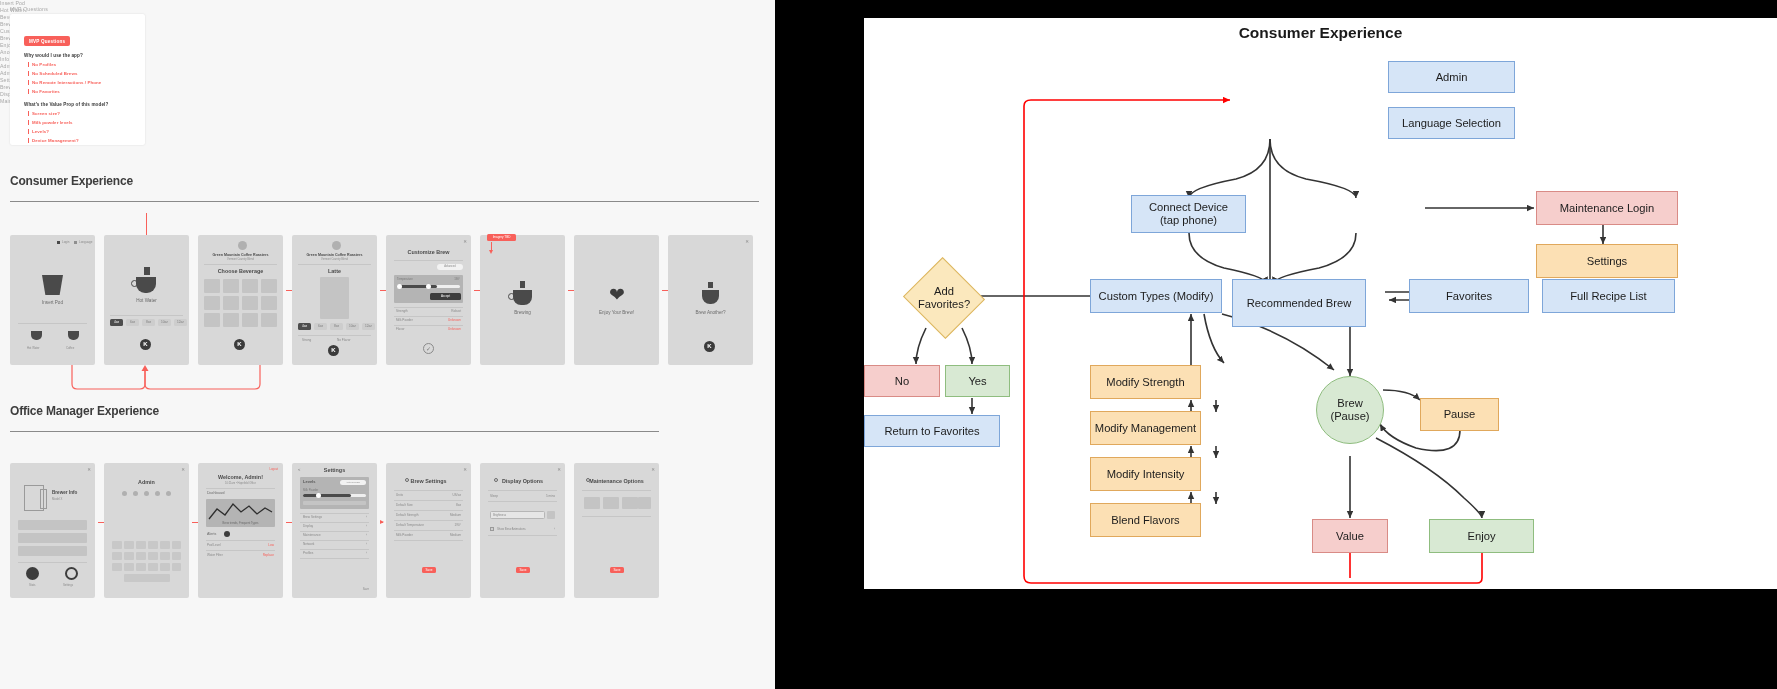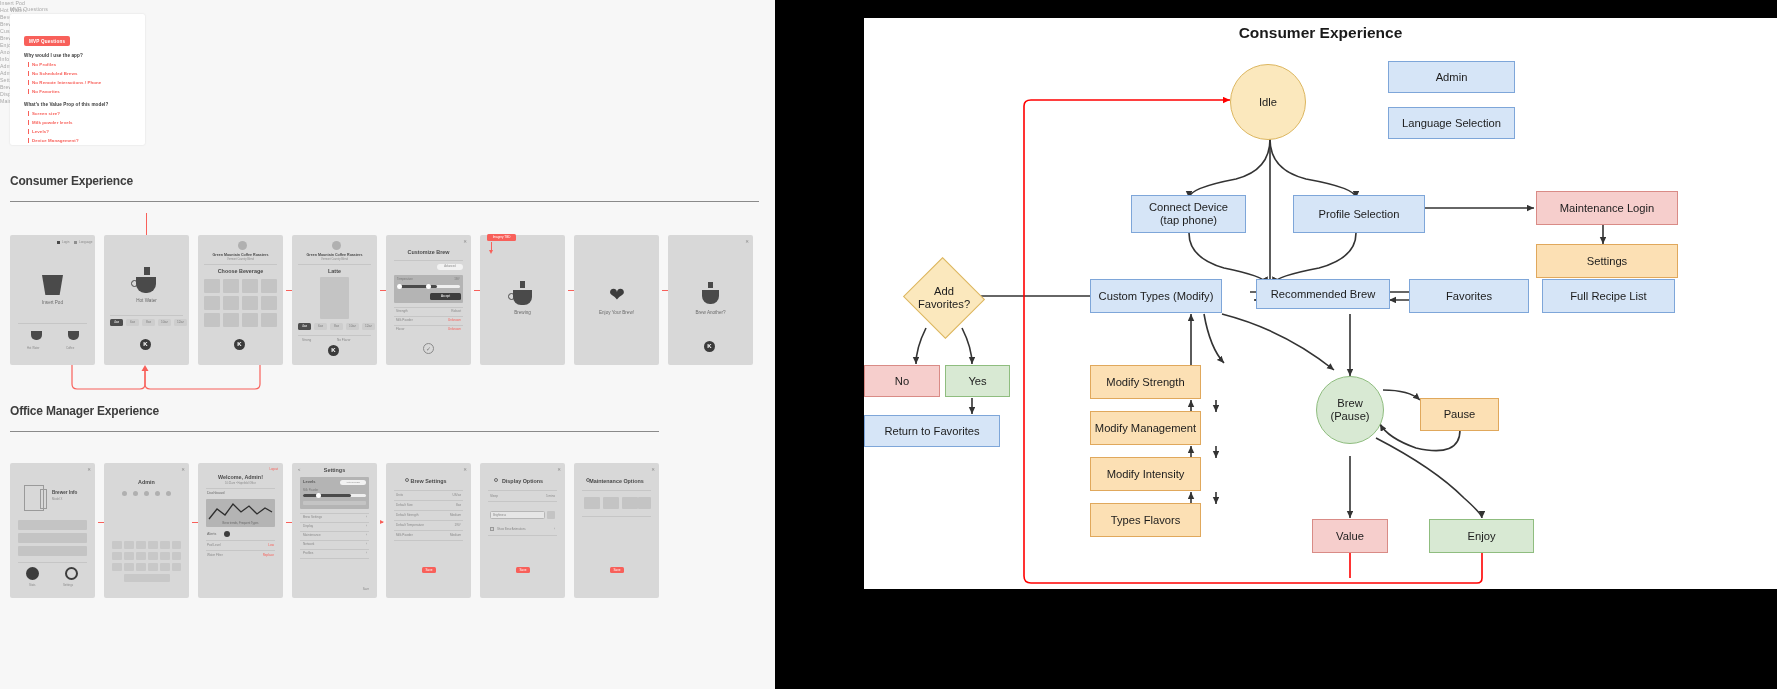--- a/index.html
+++ b/index.html
@@ -595,62 +595,60 @@
       </g>
     </svg>
 
     <svg id="redpath" width="913" height="571">
       <g fill="none" stroke="#ff0000" stroke-width="1.6">
         <path d="M 618 535 L 618 560 Q 618 565 613 565 L 167 565 Q 160 565 160 558 L 160 88 Q 160 82 167 82 L 366 82" marker-end="url(#ahr)"></path>
         <path d="M 486 535 L 486 560"></path>
       </g>
     </svg>
 
-    <div class="node n-yellow-circle" style="left:366px; top:46px; width:76px; height:76px">Idle</div>
 
     <div class="node n-blue" style="left:524px; top:43px; width:127px; height:32px">Admin</div>
 
     <div class="node n-blue" style="left:524px; top:89px; width:127px; height:32px">Language Selection</div>
 
     <div class="node n-blue" style="left:267px; top:177px; width:115px; height:38px">Connect Device
 (tap phone)</div>
 
-    <div class="node n-blue" style="left:429px; top:177px; width:132px; height:38px">Profile Selection</div>
 
     <div class="node n-red" style="left:672px; top:173px; width:142px; height:34px">Maintenance Login</div>
 
     <div class="node n-orange" style="left:672px; top:226px; width:142px; height:34px">Settings</div>
 
     <div class="diamond-wrap" style="left:50px; top:252px; width:60px; height:56px">
       <div class="diamond-shape"></div>
       <div class="diamond-text">Add
 Favorites?</div>
     </div>
 
     <div class="node n-blue" style="left:226px; top:261px; width:132px; height:34px">Custom Types (Modify)</div>
 
-    <div class="node n-blue" style="left:392px; top:261px; width:134px; height:30px">Recommended Brew</div>
+    <div class="node n-blue" style="left:368px; top:261px; width:134px; height:48px">Recommended Brew</div>
 
     <div class="node n-blue" style="left:545px; top:261px; width:120px; height:34px">Favorites</div>
 
     <div class="node n-blue" style="left:678px; top:261px; width:133px; height:34px">Full Recipe List</div>
 
     <div class="node n-red" style="left:0px; top:347px; width:76px; height:32px">No</div>
 
     <div class="node n-green" style="left:81px; top:347px; width:65px; height:32px">Yes</div>
 
     <div class="node n-blue" style="left:0px; top:397px; width:136px; height:32px">Return to Favorites</div>
 
     <div class="node n-orange" style="left:226px; top:347px; width:111px; height:34px">Modify Strength</div>
 
     <div class="node n-orange" style="left:226px; top:393px; width:111px; height:34px">Modify Management</div>
 
     <div class="node n-orange" style="left:226px; top:439px; width:111px; height:34px">Modify Intensity</div>
 
-    <div class="node n-orange" style="left:226px; top:485px; width:111px; height:34px">Types Flavors</div>
+    <div class="node n-orange" style="left:226px; top:485px; width:111px; height:34px">Blend Flavors</div>
 
     <div class="node n-green-circle" style="left:452px; top:358px; width:68px; height:68px">Brew
 (Pause)</div>
 
     <div class="node n-orange" style="left:556px; top:380px; width:79px; height:33px">Pause</div>
 
     <div class="node n-red" style="left:448px; top:501px; width:76px; height:34px">Value</div>
 
     <div class="node n-green" style="left:565px; top:501px; width:105px; height:34px">Enjoy</div>
 

